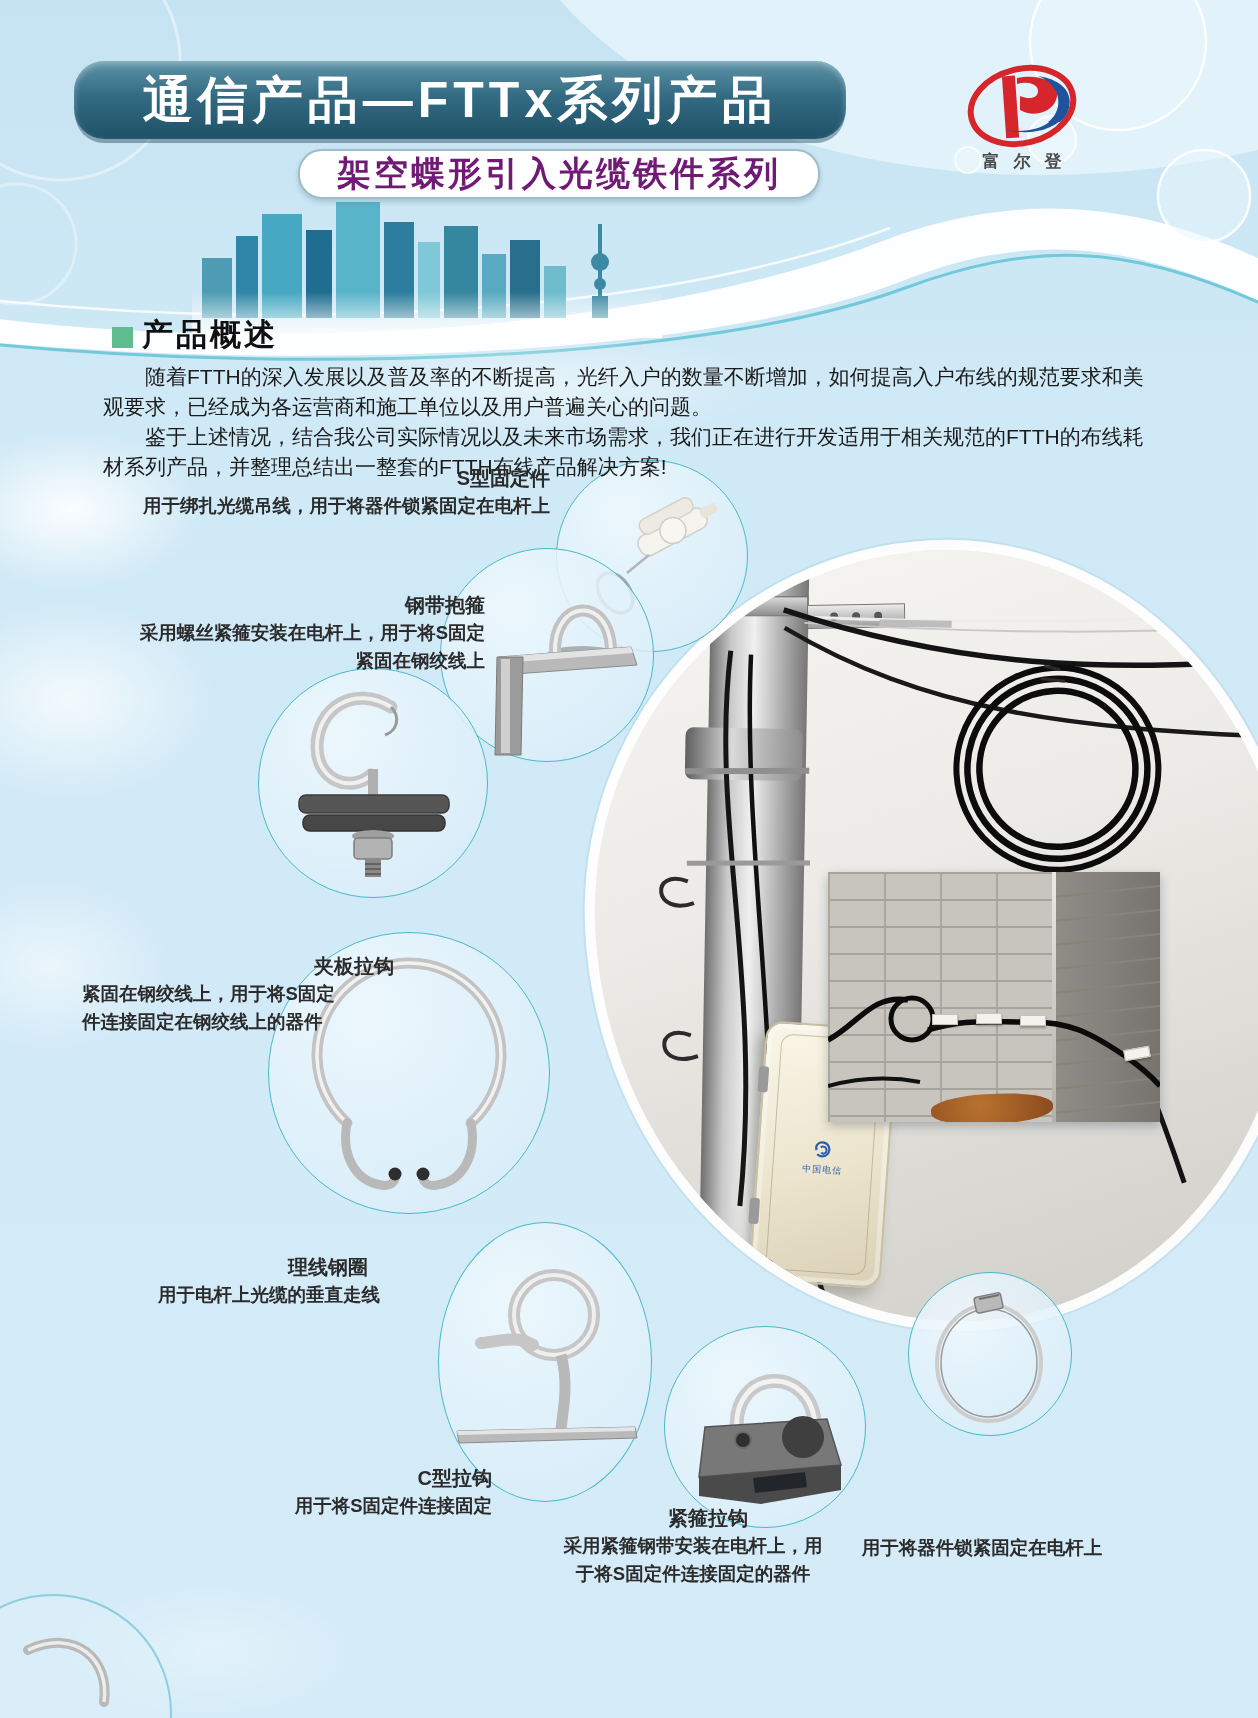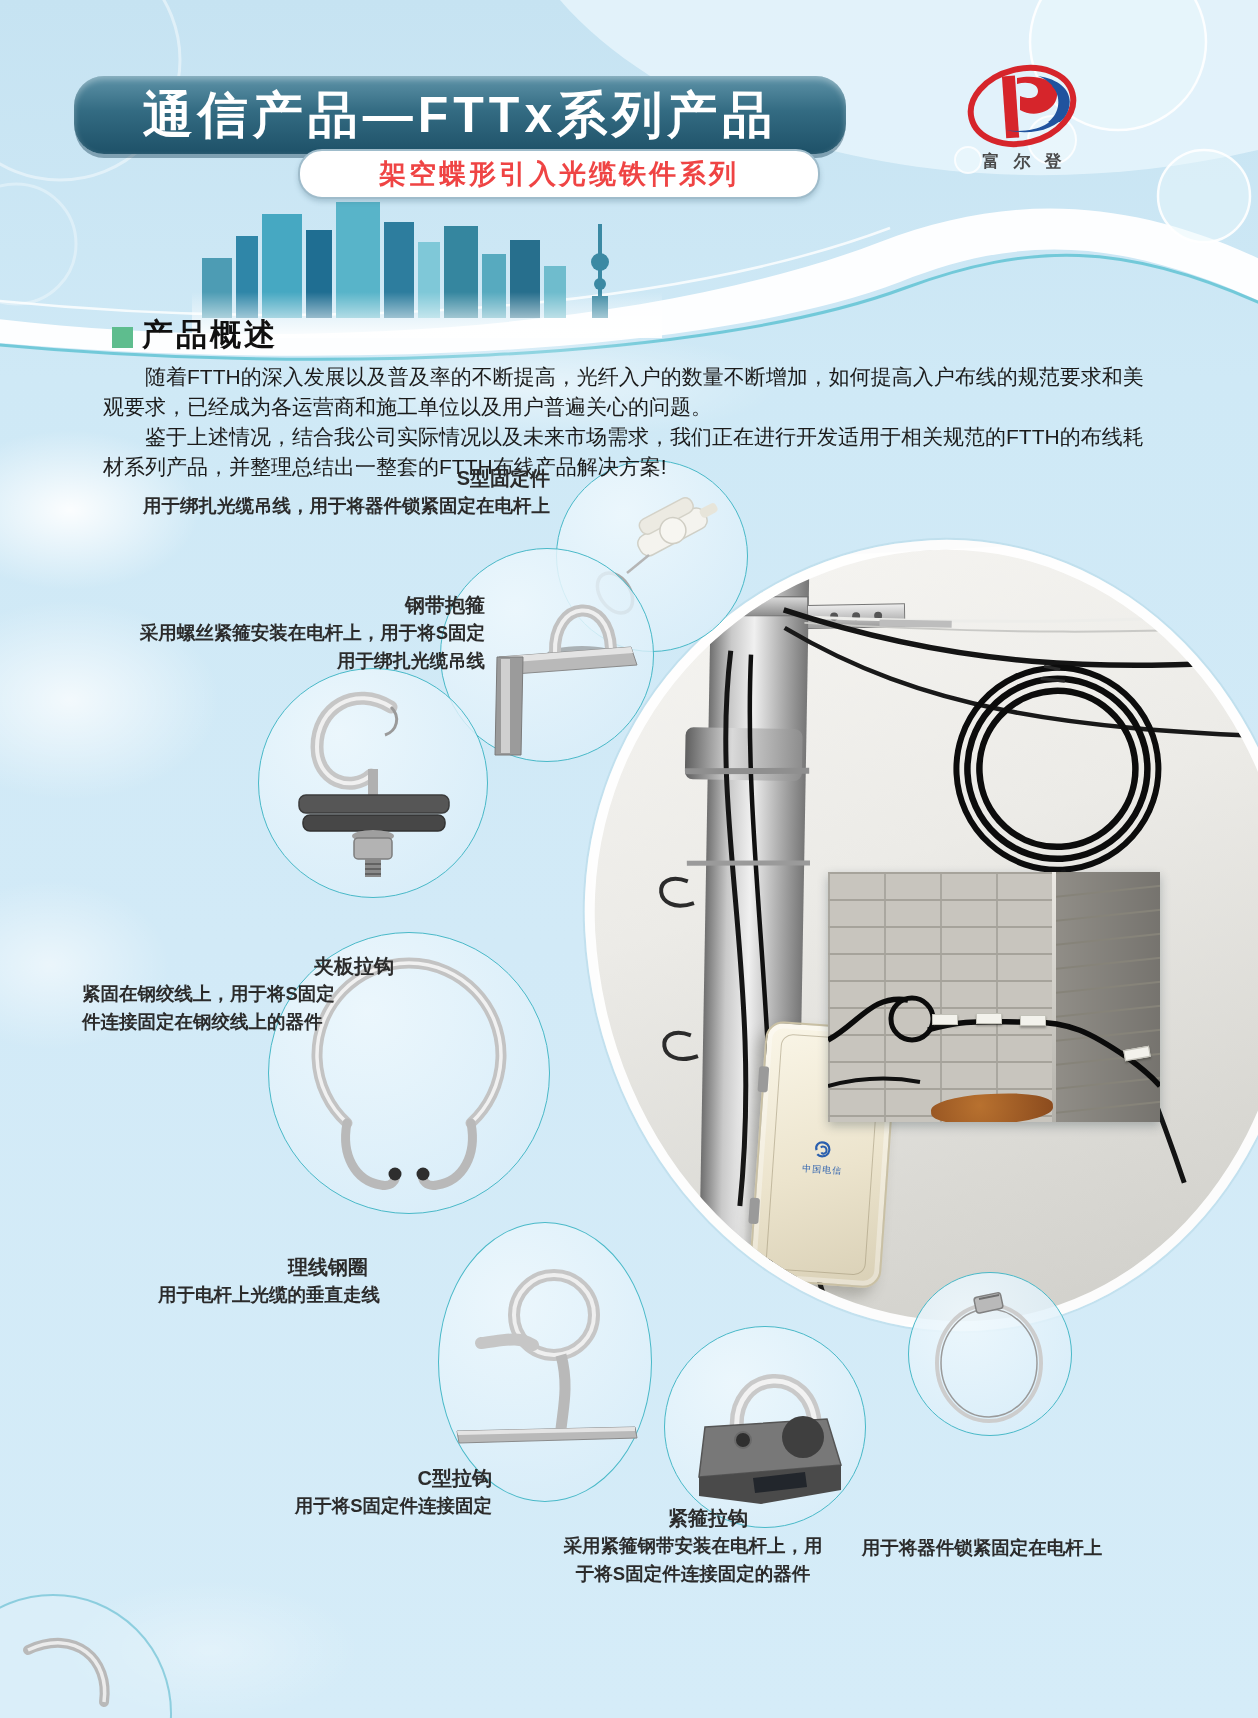--- a/index.html
+++ b/index.html
@@ -5,29 +5,29 @@
   html,body{margin:0;padding:0;background:#b7d5e6;}
   .page{position:relative;width:1258px;height:1718px;margin:0 auto;overflow:hidden;
         background:linear-gradient(180deg,#c6e3f2 0%,#cfe9f6 22%,#d2eaf7 55%,#d5ecf8 100%);
         font-family:"Liberation Sans","DejaVu Sans",sans-serif;}
   .abs{position:absolute;}
   
   .deco-top{left:0;top:0;width:1258px;height:380px;z-index:1;}
   .cloud{position:absolute;border-radius:50%;
          background:radial-gradient(closest-side,rgba(255,255,255,.92),rgba(255,255,255,0));z-index:1;}
   
-  .banner{left:74px;top:76px;width:772px;height:78px;z-index:6;border-radius:30px;
+  .banner{left:74px;top:61px;width:772px;height:78px;z-index:6;border-radius:30px;
           background:linear-gradient(180deg,#5e93a8 0%,#336b82 45%,#1e5168 100%);
           box-shadow:0 5px 0 -1px rgba(16,58,80,.4), inset 0 3px 6px rgba(255,255,255,.35);
           display:flex;align-items:center;justify-content:center;}
   .banner-title{color:#fff;font-size:50px;font-weight:bold;letter-spacing:5px;white-space:nowrap;}
   .subpill{left:298px;top:149px;width:518px;height:46px;z-index:6;border-radius:24px;background:#fff;
            border:2px solid #9fbccb;box-shadow:0 3px 5px rgba(60,100,120,.25);
            display:flex;align-items:center;justify-content:center;}
-  .subpill-text{color:#ef4444;font-size:27px;font-weight:bold;letter-spacing:3px;white-space:nowrap;}
+  .subpill-text{color:#701a75;font-size:34px;font-weight:bold;letter-spacing:3px;white-space:nowrap;}
   .logo{left:942px;top:64px;width:160px;height:110px;z-index:6;text-align:center;}
   .logo-text{margin-top:2px;font-size:17px;color:#4a4a4a;letter-spacing:14px;padding-left:14px;font-weight:bold;}
   
   .sec-bullet{left:112px;top:327px;width:21px;height:21px;background:#5ebd8e;z-index:5;}
   .sec-heading{left:142px;top:314px;z-index:5;font-family:"Liberation Serif","DejaVu Serif",serif;
                font-size:31px;font-weight:bold;color:#101010;letter-spacing:3px;}
   .overview{left:103px;top:362px;width:1058px;z-index:5;font-size:21px;line-height:30px;color:#1b1b1b;}
   .overview p{margin:0;text-indent:2em;}
   
   .pcircle{position:absolute;border-radius:50%;border:1.5px solid #49b9c8;z-index:4;
@@ -301,21 +301,21 @@
     </svg>
   </div>
 
   <div class="cap" style="left:130px;top:464px;width:420px;text-align:right;">
     <div class="name">S型固定件</div>
     <div class="line">用于绑扎光缆吊线，用于将器件锁紧固定在电杆上</div>
   </div>
   <div class="cap" style="left:95px;top:591px;width:390px;text-align:right;">
     <div class="name">钢带抱箍</div>
     <div class="line">采用螺丝紧箍安装在电杆上，用于将S固定</div>
-    <div class="line">用于绑扎光缆吊线</div>
+    <div class="line">紧固在钢绞线上</div>
   </div>
   <div class="cap" style="left:82px;top:952px;width:336px;">
     <div class="name" style="text-align:right;padding-right:24px;">夹板拉钩</div>
     <div class="line">紧固在钢绞线上，用于将S固定</div>
     <div class="line">件连接固定在钢绞线上的器件</div>
   </div>
   <div class="cap" style="left:158px;top:1253px;width:218px;">
     <div class="name" style="text-align:right;padding-right:8px;">理线钢圈</div>
     <div class="line" style="white-space:nowrap;">用于电杆上光缆的垂直走线</div>
   </div>

